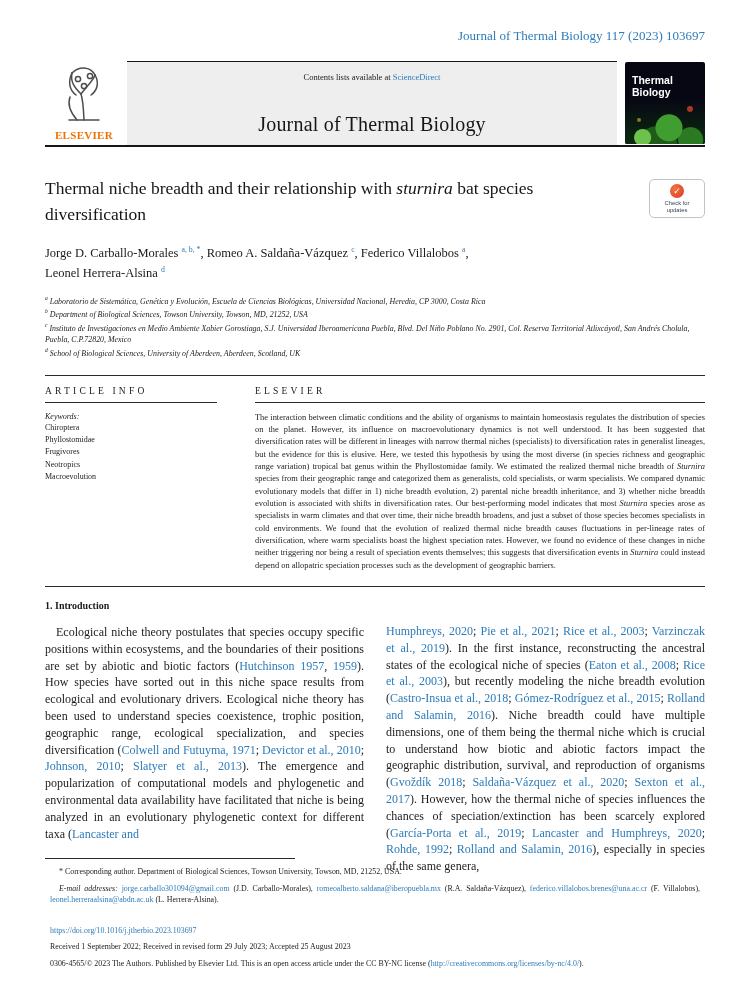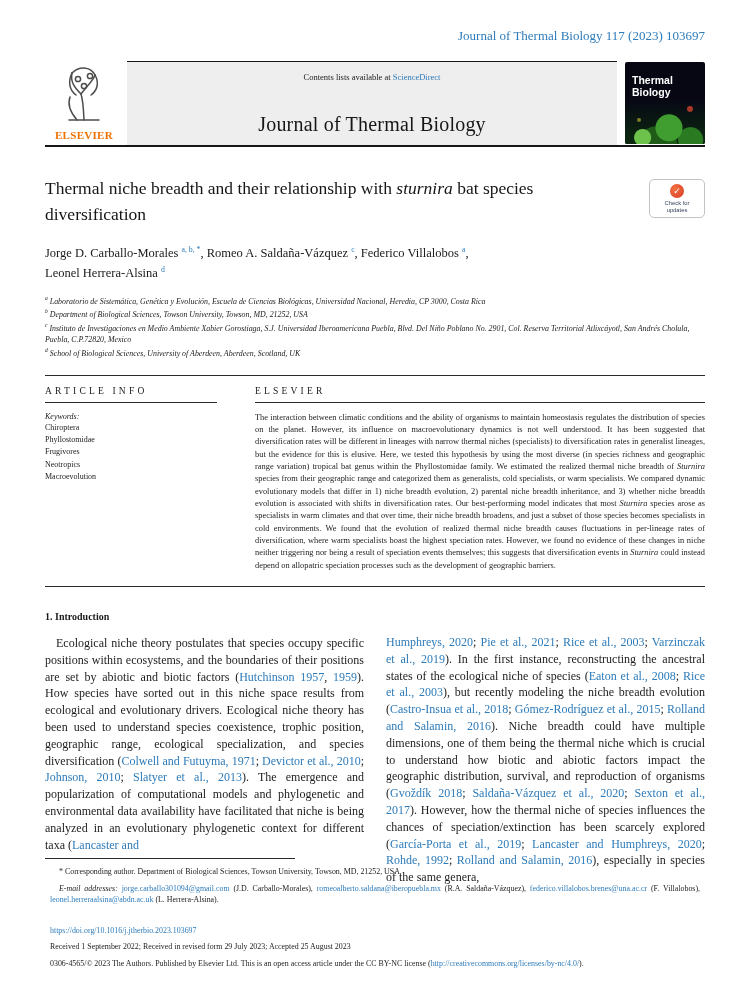--- a/index.html
+++ b/index.html
@@ -46,21 +46,21 @@
   .info-abstract{display:flex;padding:7px 0 14px}
   .info-col{width:172px;margin-right:38px;flex-shrink:0}
   .abstract-col{flex:1}
   .sec-heading{font-size:9.5px;letter-spacing:3.2px;color:#1c1c1c;padding:3px 0 6px}
   .col-rule{border-top:1px solid #2a2a2a;height:0;margin-bottom:9px}
   .keywords-label{font-size:8px;font-style:italic;margin-bottom:1px}
   .keyword{font-size:8px;line-height:1.55}
   .abstract-text{font-size:8.4px;line-height:1.47;text-align:justify;margin:0;color:#1c1c1c}
   .section-bottom{margin-top:0}
 
-  .body-cols{display:flex;gap:22px;margin-top:24px}
+  .body-cols{display:flex;gap:22px;margin-top:13px}
   .bcol{width:319px}
   .intro-heading{font-size:10px;font-weight:bold;margin:0 0 13px}
   .bodytext{font-size:12px;line-height:1.4;text-align:justify;margin:0;color:#1c1c1c}
   .indent{text-indent:11px}
   .col2-offset{padding-top:23px}
 
   .footer{position:absolute;left:45px;right:45px;bottom:26px}
   .fn-rule{width:250px;border-top:1px solid #2a2a2a;margin-bottom:7px}
   .fn{font-size:7.9px;line-height:1.45;margin:5px;color:#1c1c1c}
   .fn.justify{text-align:justify}

